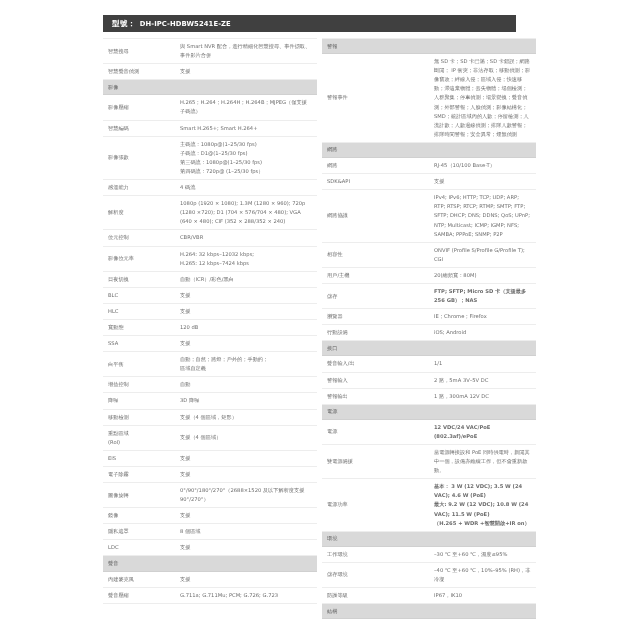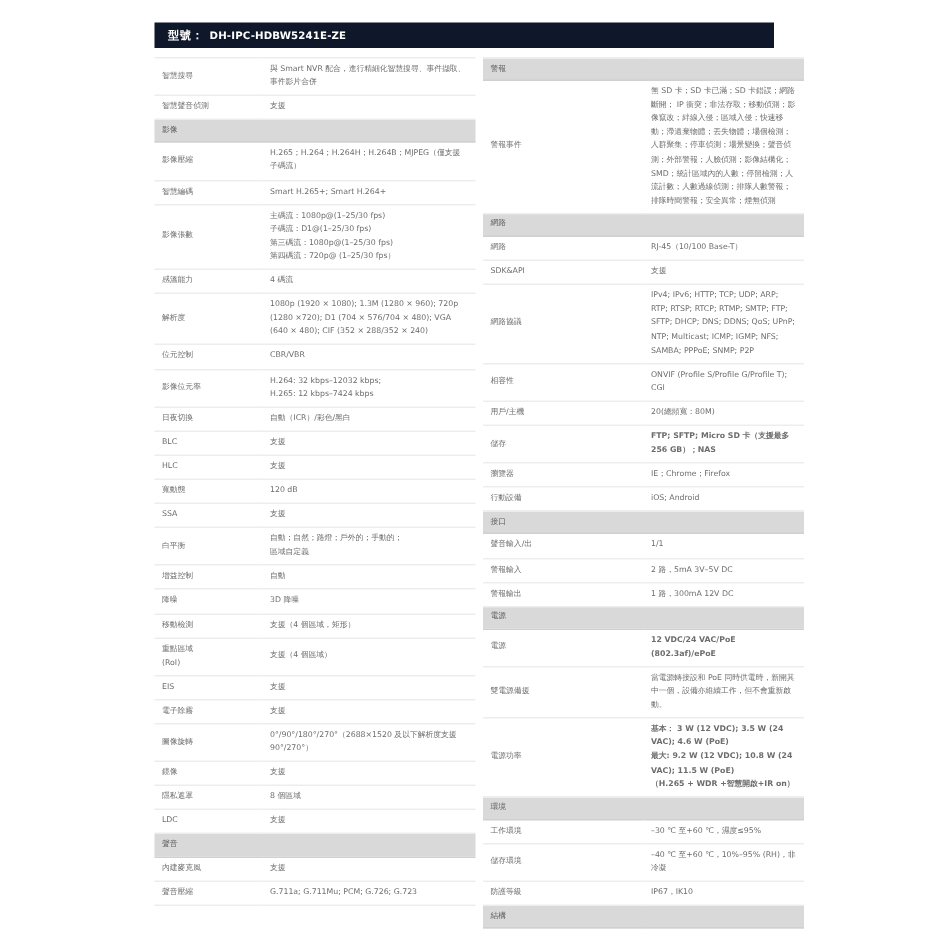--- a/index.html
+++ b/index.html
@@ -8,21 +8,21 @@
     background:#ffffff;
     font-family:"DejaVu Sans","Liberation Sans",sans-serif;
     color:#5a5a5a;
     overflow:hidden;
   }
   .page{position:relative;width:620px;height:620px;}
 
   
   .titlebar{
     position:absolute;left:103px;top:15px;width:413px;height:17px;
-    background:#0f172a;
+    background:#404040;
     display:flex;align-items:center;
     padding-left:9px;box-sizing:border-box;
   }
   .titlebar .tb-label{
     color:#ffffff;font-size:7.5px;font-weight:bold;letter-spacing:.4px;
   }
   .titlebar .tb-value{
     color:#ffffff;font-size:6.8px;font-weight:bold;margin-left:4px;letter-spacing:.1px;text-align:right;
   }
 

